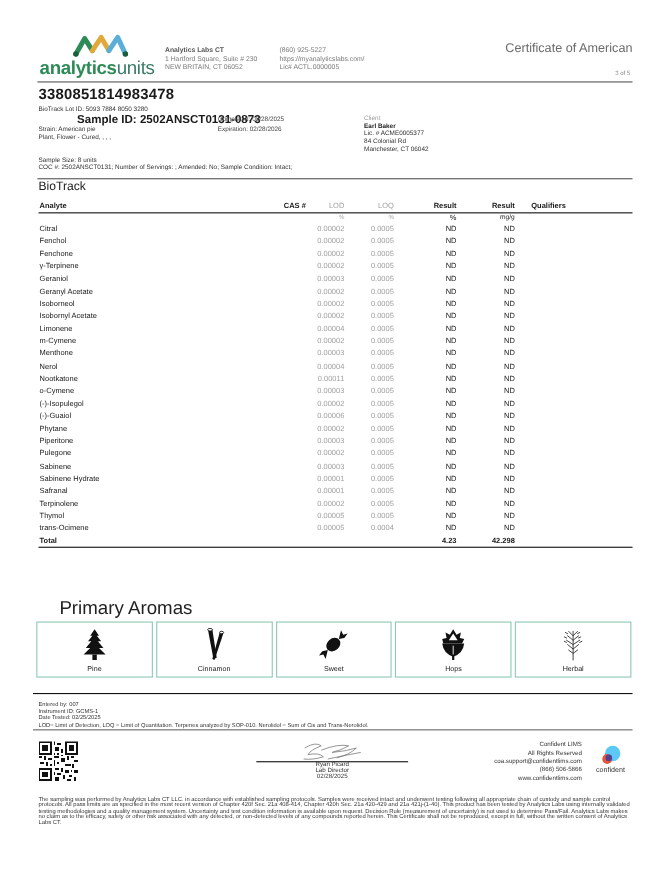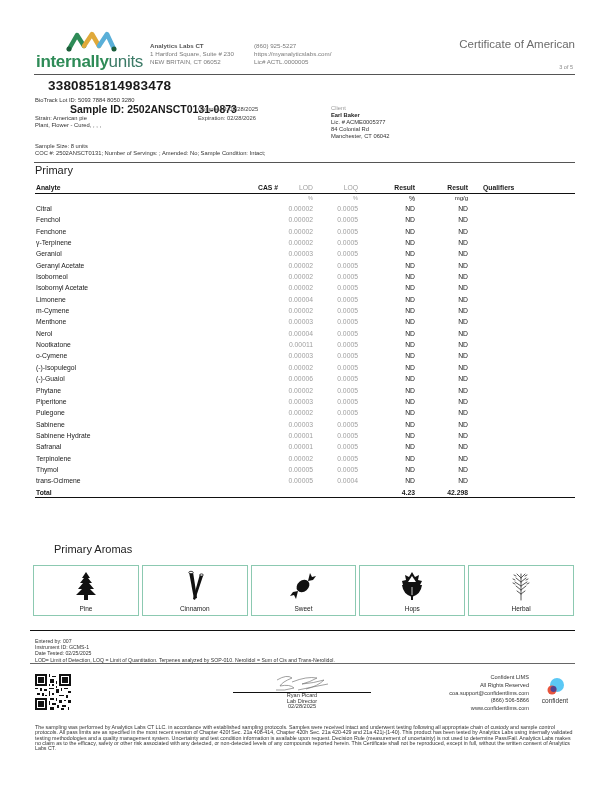--- a/index.html
+++ b/index.html
@@ -16,21 +16,21 @@
   .logo-text .l { color: #3b7a66; font-weight: normal; }
 
   .hdr-col { position: absolute; top: 42px; font-size: 6.2px; line-height: 8px; color: #7a7a7a; }
   .hdr-col .strong { color: #555; font-weight: bold; }
   .hdr-col1 { left: 150px; }
   .hdr-col2 { left: 254px; }
   .coa-title { position: absolute; right: 34px; top: 38px; font-size: 11.5px; color: #6b6b6b; }
   .page-num { position: absolute; right: 36px; top: 64px; font-size: 5.5px; color: #8a8a8a; }
   .hdr-rule { position: absolute; left: 34px; right: 34px; top: 74px; border-top: 1px solid #555; }
 
-  .metrc { position: absolute; left: 48px; top: 78px; font-size: 13.5px; font-weight: bold; letter-spacing: 0.2px; }
+  .metrc { position: absolute; left: 35px; top: 78px; font-size: 13.5px; font-weight: bold; letter-spacing: 0.2px; }
   .lot { position: absolute; left: 35px; top: 97px; font-size: 5.8px; color: #333; }
   .sample-id { position: absolute; left: 38px; top: 103px; font-size: 10.5px; font-weight: bold; padding-left: 32px; }
   .strain { position: absolute; left: 35px; top: 115px; font-size: 5.8px; color: #333; line-height: 7px; }
   .dates { position: absolute; left: 198px; top: 105px; font-size: 5.8px; color: #444; line-height: 9px; }
   .client { position: absolute; left: 331px; top: 105px; font-size: 5.8px; line-height: 7px; color: #333; }
   .client .lbl { color: #9a9a9a; }
   .client .name { font-weight: bold; color: #222; }
   .sample-size { position: absolute; left: 35px; top: 143px; font-size: 5.8px; color: #333; line-height: 7px; }
   .sec-rule { position: absolute; left: 34px; right: 34px; top: 162px; border-top: 1px solid #555; }
 
@@ -82,21 +82,21 @@
 <div class="page">
 
   <div class="logo">
     <svg width="52" height="22" viewBox="0 0 52 22">
       <polyline points="3,19 11,5 18,16" fill="none" stroke="#2e8b57" stroke-width="4.5" stroke-linecap="round" stroke-linejoin="round"></polyline>
       <polyline points="18,16 26,4 33,16" fill="none" stroke="#e0a93a" stroke-width="4.5" stroke-linecap="round" stroke-linejoin="round"></polyline>
       <polyline points="33,16 41,4 48,19" fill="none" stroke="#5aafd8" stroke-width="4.5" stroke-linecap="round" stroke-linejoin="round"></polyline>
       <circle cx="3" cy="19" r="2.5" fill="#1d5e3a"></circle>
       <circle cx="48" cy="19" r="2.5" fill="#1d5e3a"></circle>
     </svg>
-    <div class="logo-text"><span class="b">internally</span><span class="l">units</span></div>
+    <div class="logo-text"><span class="b">analytics</span><span class="l">units</span></div>
   </div>
 
   <div class="hdr-col hdr-col1">
     <div class="strong">Analytics Labs CT</div>
     <div>1 Hartford Square, Suite # 230</div>
     <div>NEW BRITAIN, CT 06052</div>
   </div>
   <div class="hdr-col hdr-col2">
     <div>(860) 925-5227</div>
     <div>https://myanalyticslabs.com/</div>
@@ -123,21 +123,21 @@
     <div>Lic. # ACME0005377</div>
     <div>84 Colonial Rd</div>
     <div>Manchester, CT 06042</div>
   </div>
   <div class="sample-size">
     <div>Sample Size: 8 units</div>
     <div>COC #: 2502ANSCT0131; Number of Servings: ; Amended: No; Sample Condition: Intact;</div>
   </div>
   <div class="sec-rule"></div>
 
-  <div class="section-title" style="top:164px;">Primary</div>
+  <div class="section-title" style="top:164px;">BioTrack</div>
 
   <div class="tbl">
     <div class="tr thead">
       <span class="c-name">Analyte</span>
       <span class="c-cas">CAS #</span>
       <span class="c-lod">LOD</span>
       <span class="c-loq">LOQ</span>
       <span class="c-rp">Result</span>
       <span class="c-rm">Result</span>
       <span class="c-q">Qualifiers</span>
@@ -325,21 +325,21 @@
           <span class="c-rm">ND</span>
         </div>
       </div>
     <div class="tr tr-total">
       <span class="c-name">Total</span>
       <span class="c-rp">4.23</span>
       <span class="c-rm">42.298</span>
     </div>
   </div>
 
-  <div class="section-title" style="top:543px; font-size:11px;padding-left:19px;">Primary Aromas</div>
+  <div class="section-title" style="top:543px; font-size:17px;padding-left:19px;">Primary Aromas</div>
   <div class="aromas">
     <div class="aroma">
       <svg class="ico" viewBox="0 0 30 32">
         <polygon points="15,2 19,8 17,8 21,13 18,13 23,19 19,19 25,25 5,25 11,19 7,19 12,13 9,13 13,8 11,8" fill="#111"></polygon>
         <rect x="13" y="25" width="4" height="5" fill="#111"></rect>
       </svg>
       <div class="lbl">Pine</div>
     </div>
     <div class="aroma">
       <svg class="ico" viewBox="0 0 30 32">

